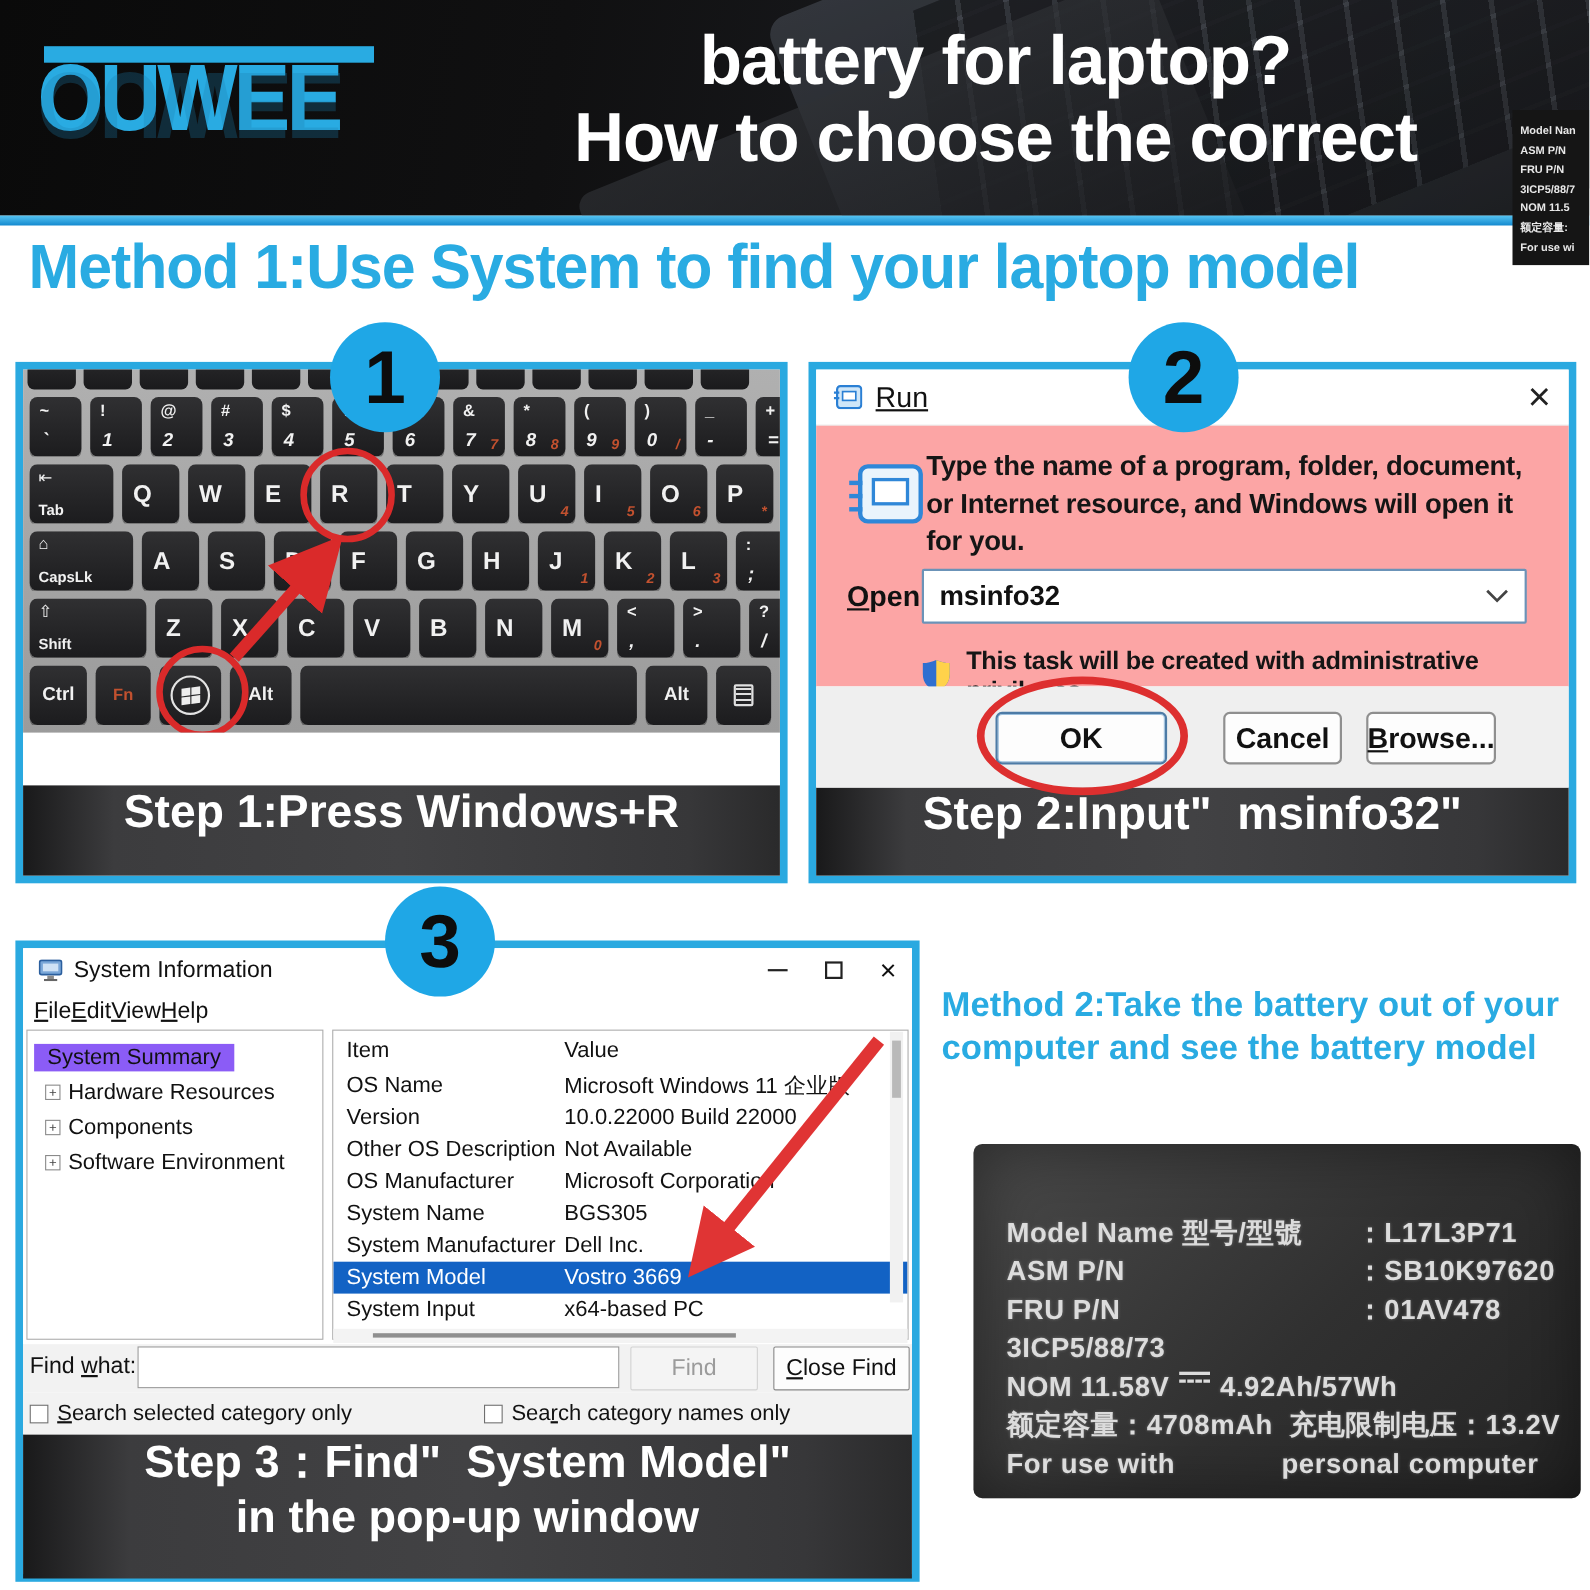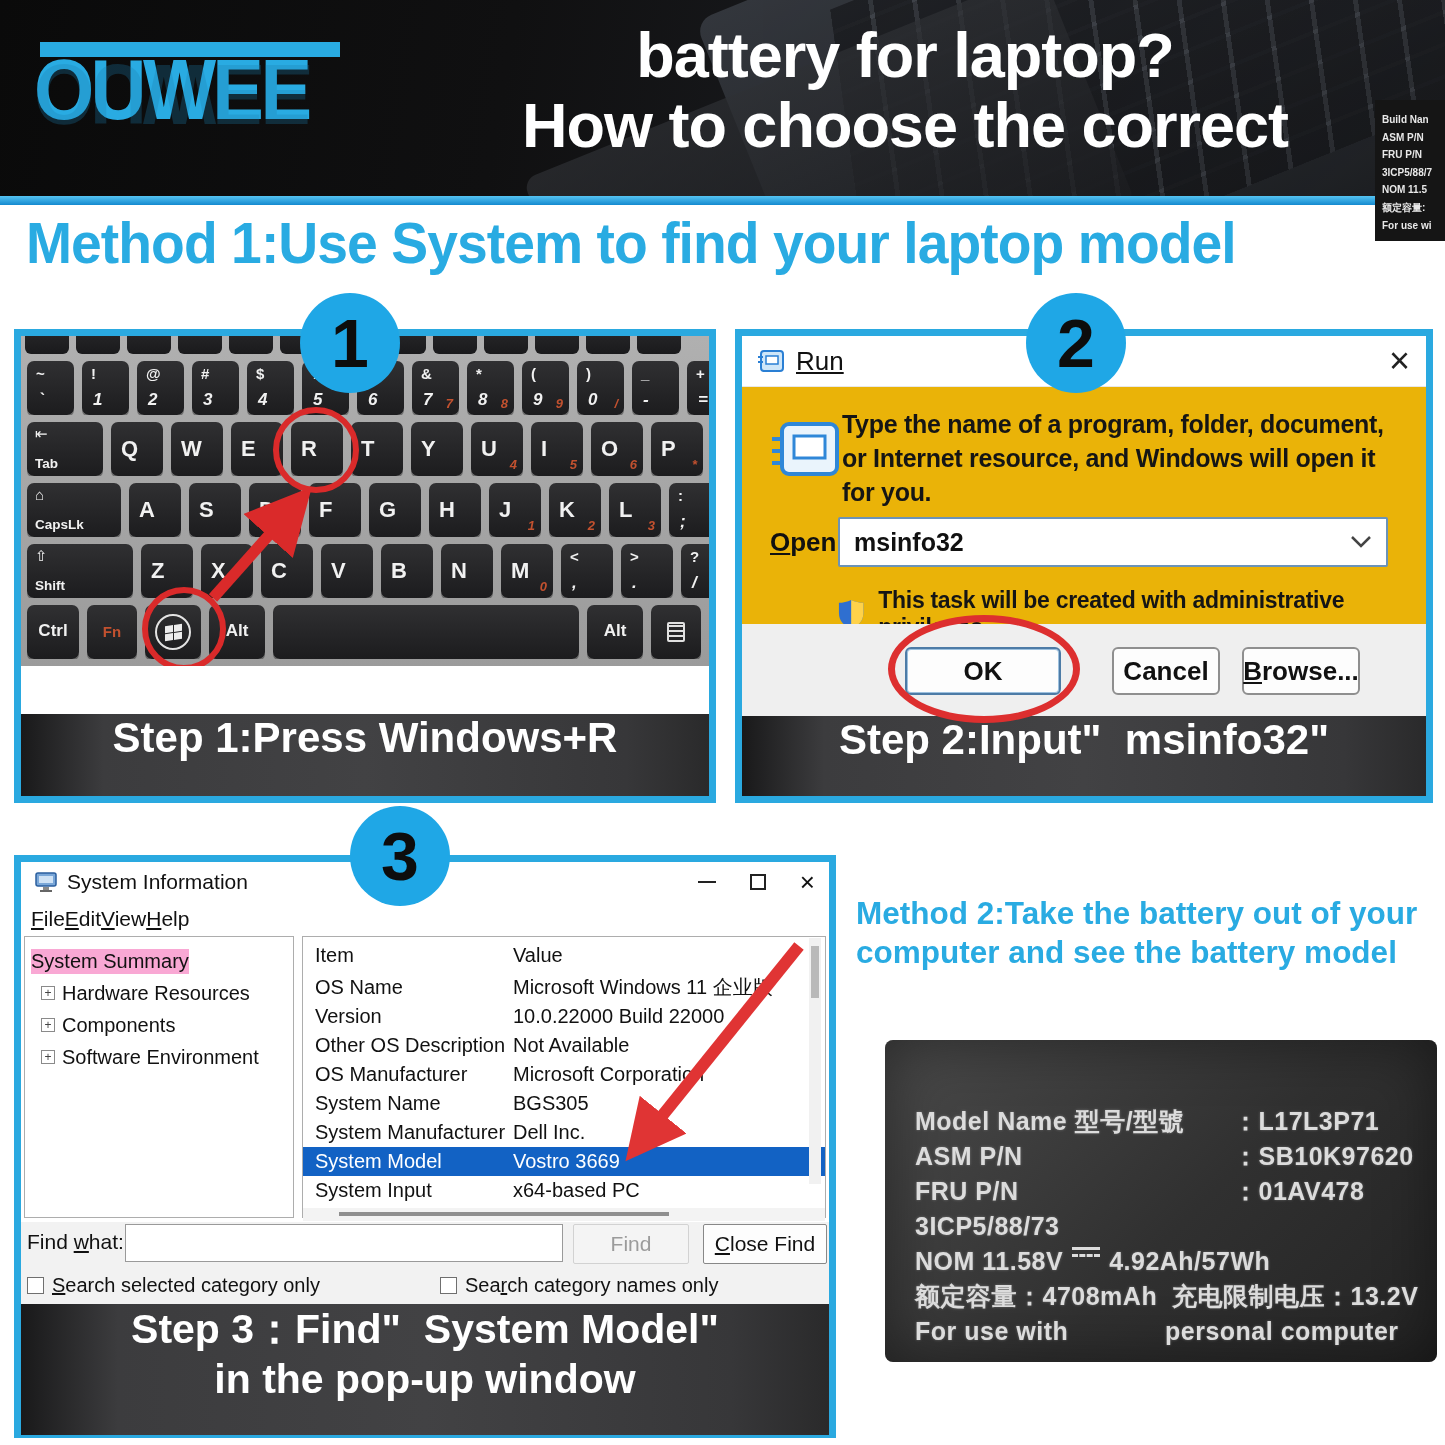--- a/index.html
+++ b/index.html
@@ -64,21 +64,21 @@
   .red-ring { position:absolute; border:6px solid #da2a2a; border-radius:50%; z-index:4; }
   .ring-r { left:252px; top:71px; width:86px; height:86px; }
   .ring-win { left:121px; top:251px; width:84px; height:84px; }
   .kb-arrow { position:absolute; left:0; top:0; z-index:3; }
 
   
   .rd-title { height:50px; display:flex; align-items:center; padding:0 16px; background:#fff; }
   .rd-title-label { font-size:26px; font-weight:400; color:#111; margin-left:12px;text-decoration:underline; }
   .rd-close { margin-left:auto; font-size:36px; font-weight:300; color:#222; line-height:36px; }
   .rd-sep { height:1px; background:#e8e8e8; }
-  .rd-body { position:relative; height:237px; background:#eab308; }
+  .rd-body { position:relative; height:237px; background:#fca5a5; }
   .rd-icon { position:absolute; left:28px; top:34px; }
   .rd-text { position:absolute; left:100px; top:20px; width:570px; font-size:25px; line-height:34px; font-weight:700; color:#151515; letter-spacing:-.3px; }
   .rd-open-label { position:absolute; left:28px; top:140px; font-size:26px; font-weight:700; color:#111; }
   .rd-combo { position:absolute; left:96px; top:130px; width:550px; height:50px; border:2px solid #6b93b8; border-radius:2px; background:#fff; display:flex; align-items:center; }
   .rd-combo-value { font-size:25px; font-weight:700; color:#111; padding-left:14px; }
   .rd-chevron { margin-left:auto; margin-right:14px; }
   .rd-uac { position:absolute; left:96px; top:200px; display:flex; align-items:center; }
   .rd-uac-text { font-size:23px; font-weight:700; color:#151515; margin-left:14px; letter-spacing:-.3px; }
   .rd-footer { position:relative; height:92px; background:#efefef; }
   .rd-btn { position:absolute; top:23px; height:48px; background:#fdfdfd; border:2px solid #8f8f8f; border-radius:6px; font-size:26px; font-weight:700; color:#111; display:flex; align-items:center; justify-content:center; }
@@ -92,21 +92,21 @@
   .si-title-label { font-size:21px; color:#111; margin-left:10px; }
   .si-controls { margin-left:auto; display:flex; align-items:center; gap:34px; }
   .si-min { width:18px; height:2px; background:#222; }
   .si-max { width:16px; height:16px; border:2px solid #222; }
   .si-x { font-size:26px; font-weight:300; color:#111; line-height:26px; }
   .si-menu { height:34px; display:flex; align-items:center; padding-left:10px; background:#fff; }
   .si-menu span { font-size:21px; color:#111; }
   .si-main { position:relative; height:286px; background:#fff; }
   .si-tree { position:absolute; left:3px; top:0; width:270px; height:282px; border:1px solid #adadad; background:#fff; padding-top:8px; }
   .tree-item { display:flex; align-items:center; height:32px; font-size:20px; color:#111; padding-left:6px; }
-  .tree-item.sel .tree-label { background:#f9a8d4; padding:1px 0; }
+  .tree-item.sel .tree-label { background:#8b5cf6; padding:1px 12px; }
   .tree-plus { width:14px; height:14px; border:1px solid #8a8a8a; font-size:12px; line-height:12px; text-align:center; color:#444; margin-right:7px; background:#fff; flex:0 0 auto; }
   .tree-child { margin-left:10px; }
   .si-list { position:absolute; left:281px; top:0; right:3px; height:282px; border:1px solid #adadad; background:#fff; overflow:hidden; }
   .si-row { display:flex; height:29px; align-items:center; font-size:20px; color:#111; }
   .si-row.hdr { height:36px; }
   .si-cell-item { width:210px; padding-left:12px; flex:0 0 auto; white-space:nowrap; }
   .si-cell-val { flex:1; white-space:nowrap; }
   .si-row.sel { background:#1262c4; color:#fff; }
   .si-vscroll { position:absolute; right:4px; top:1px; width:12px; height:246px; background:#f1f1f1; }
   .si-vthumb { position:absolute; left:2px; top:8px; width:8px; height:52px; background:#b9b9b9; }
@@ -153,21 +153,21 @@
       <div class="logo-reflect">OUWEE</div>
     </div>
     <div class="hero-title">
       <div>battery for laptop?</div>
       <div>How to choose the correct</div>
     </div>
   </div>
   <div class="divider"></div>
 
   <div class="mini-label" id="minilabel-mount">
-      <div>Build Nan</div>
+      <div>Model Nan</div>
       <div>ASM P/N</div>
       <div>FRU P/N</div>
       <div>3ICP5/88/7</div>
       <div>NOM 11.5</div>
       <div>额定容量:</div>
       <div>For use wi</div>
     </div>
 
   <h2 class="m1">Method 1:Use System to find your laptop model</h2>
 

